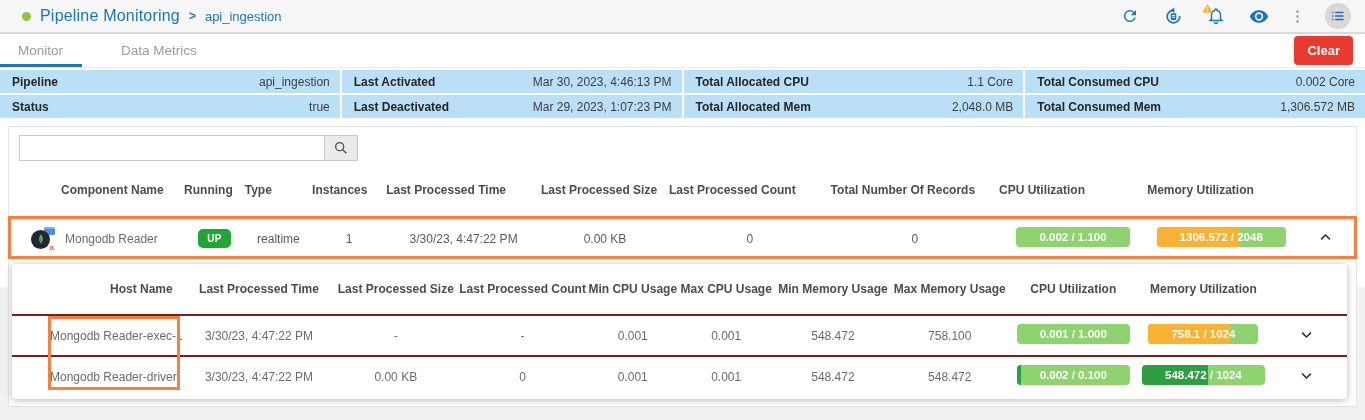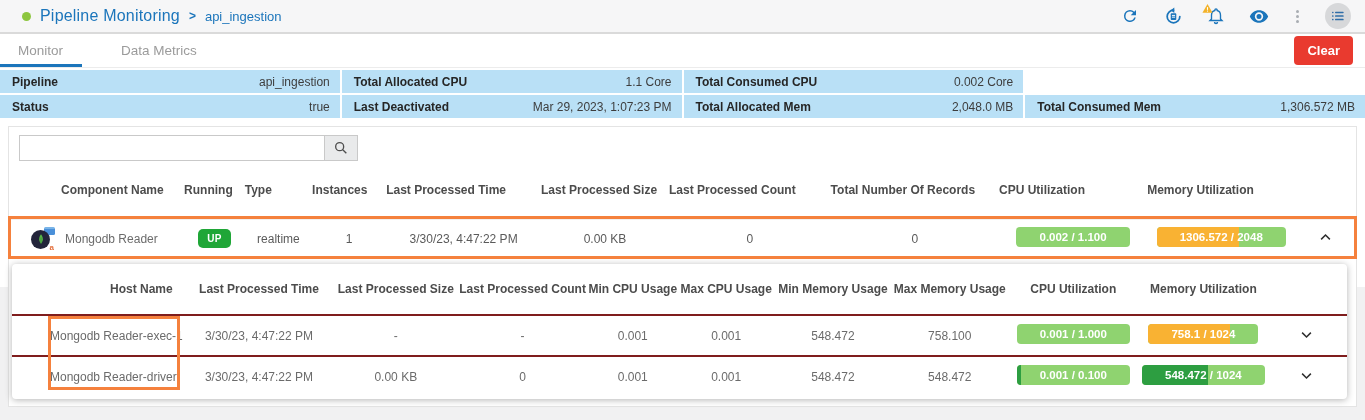--- a/index.html
+++ b/index.html
@@ -162,20 +162,24 @@
     <button class="clear-btn">Clear</button>
   </div>
 
   <div class="summary">
     <div class="sum-row">
       <div class="sum-cell">
         <span class="sum-label">Pipeline</span>
         <span class="sum-value">api_ingestion</span>
       </div>
       <div class="sum-cell">
+        <span class="sum-label">Last Activated</span>
+        <span class="sum-value">Mar 30, 2023, 4:46:13 PM</span>
+      </div>
+      <div class="sum-cell">
         <span class="sum-label">Total Allocated CPU</span>
         <span class="sum-value">1.1 Core</span>
       </div>
       <div class="sum-cell">
         <span class="sum-label">Total Consumed CPU</span>
         <span class="sum-value">0.002 Core</span>
       </div>
     </div>
     <div class="sum-row">
       <div class="sum-cell">
@@ -321,21 +325,21 @@
           <div>3/30/23, 4:47:22 PM</div>
           <div>0.00 KB</div>
           <div>0</div>
           <div>0.001</div>
           <div>0.001</div>
           <div>548.472</div>
           <div>548.472</div>
           <div>
             <span class="pill">
               <span class="pill-fill" style="width: 4%; background: rgb(45, 158, 65);"></span>
-              <span class="pill-text">0.001 / 0.100</span>
+              <span class="pill-text">0.002 / 0.100</span>
             </span>
           </div>
           <div>
             <span class="pill">
               <span class="pill-fill" style="width: 54%; background: rgb(45, 158, 65);"></span>
               <span class="pill-text">548.472 / 1024</span>
             </span>
           </div>
           <div>
             <span class="chev">

